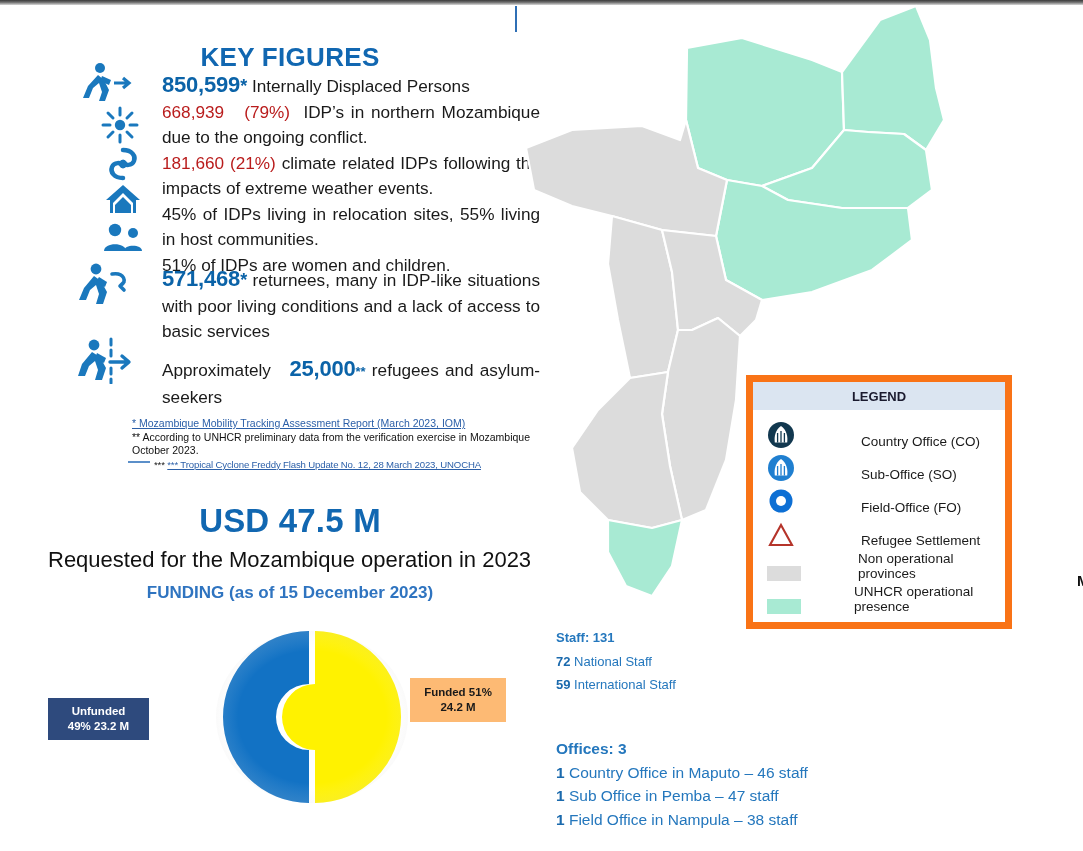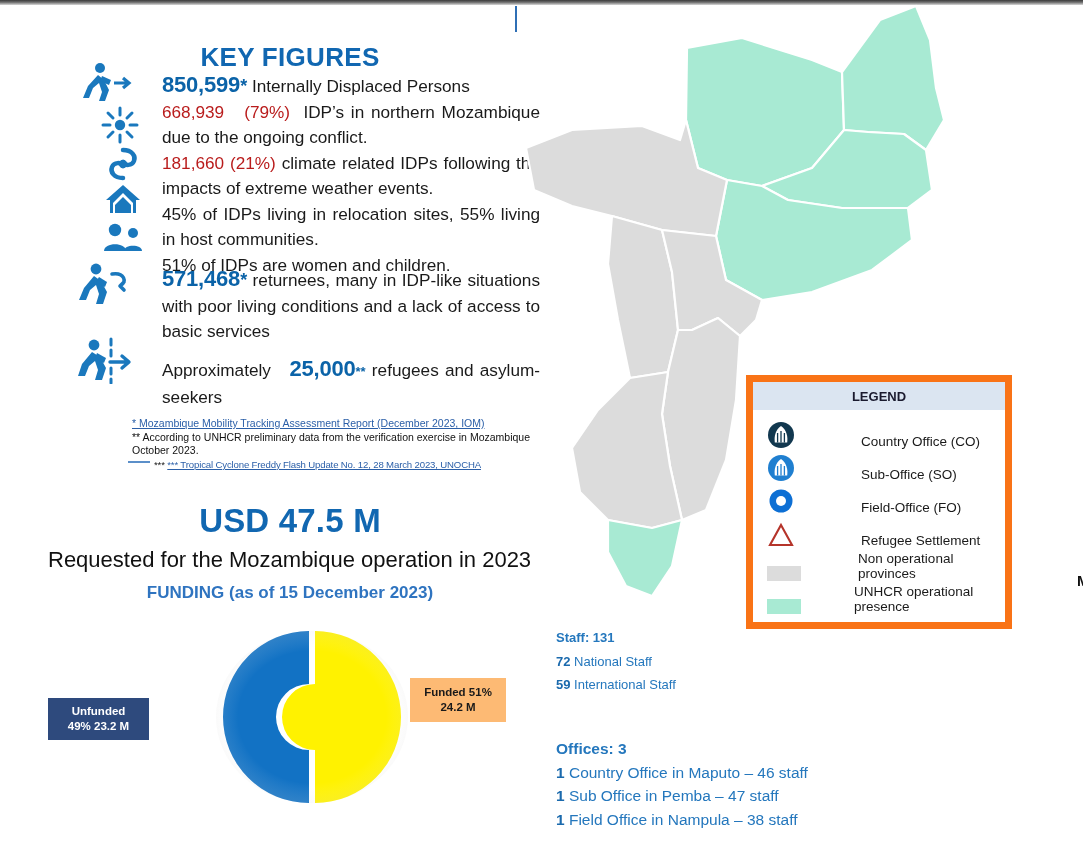--- a/index.html
+++ b/index.html
@@ -160,21 +160,21 @@
   </div>
 
   <div class="ref-block">
     <div class="kf-line">
       <span>Approximately </span>&nbsp;&nbsp;<span class="kf-big">25,000</span><span class="star" style="font-size:13px">**</span><span> refugees and asylum-seekers</span>
     </div>
   </div>
 
   <div class="foot-dash"></div>
   <div class="foot">
-    <div><a href="#">* Mozambique Mobility Tracking Assessment Report (December 2023, IOM)</a></div>
+    <div><a href="#">* Mozambique Mobility Tracking Assessment Report (March 2023, IOM)</a></div>
     <div>** According to UNHCR preliminary data from the verification exercise in Mozambique October 2023.</div>
     <div class="l3">*** <a href="#">*** Tropical Cyclone Freddy Flash Update No. 12, 28 March 2023, UNOCHA</a></div>
   </div>
 
   <div class="usd">USD 47.5 M</div>
   <div class="usd-sub">Requested for the Mozambique operation in 2023</div>
   <div class="fund-title">FUNDING (as of 15 December 2023)</div>
 
   <div class="donut-wrap">
     <svg width="200" height="178" viewBox="0 0 200 178">

